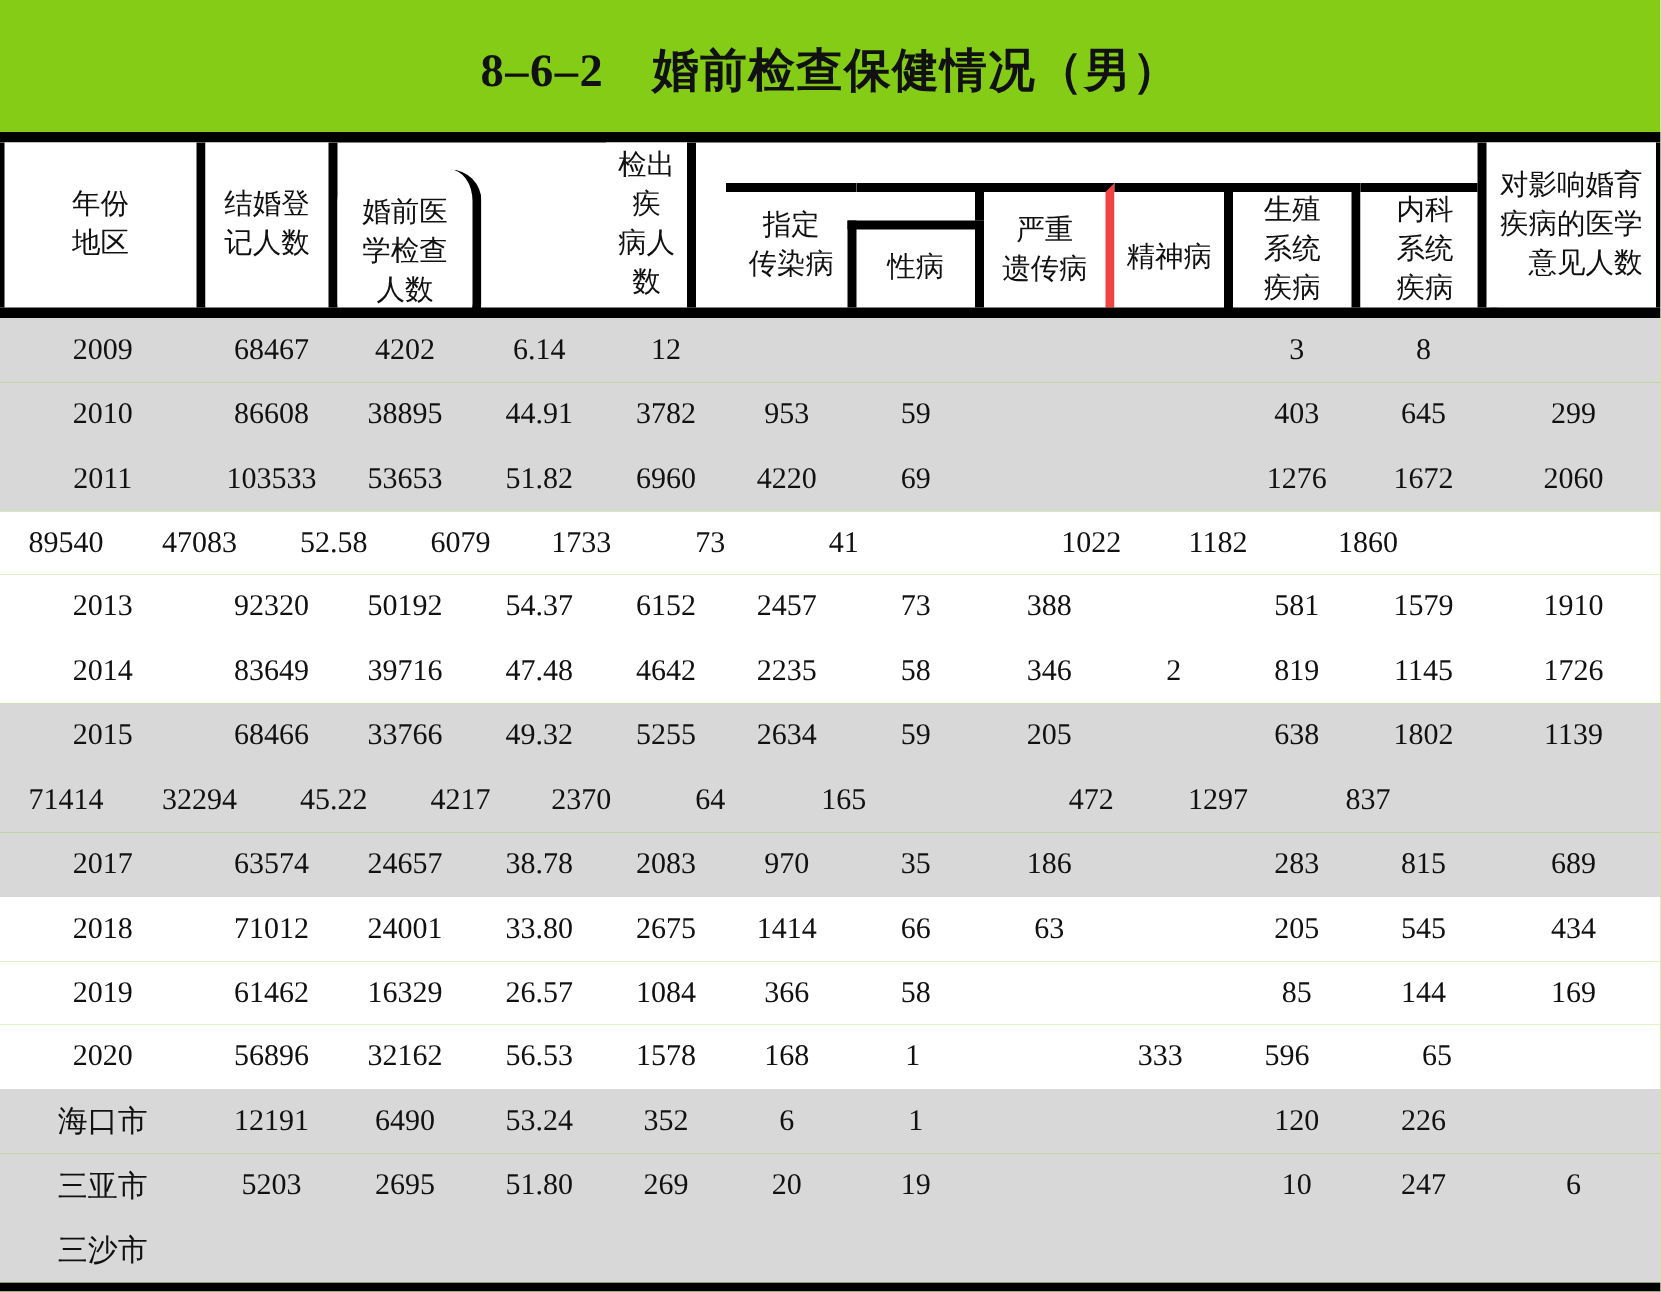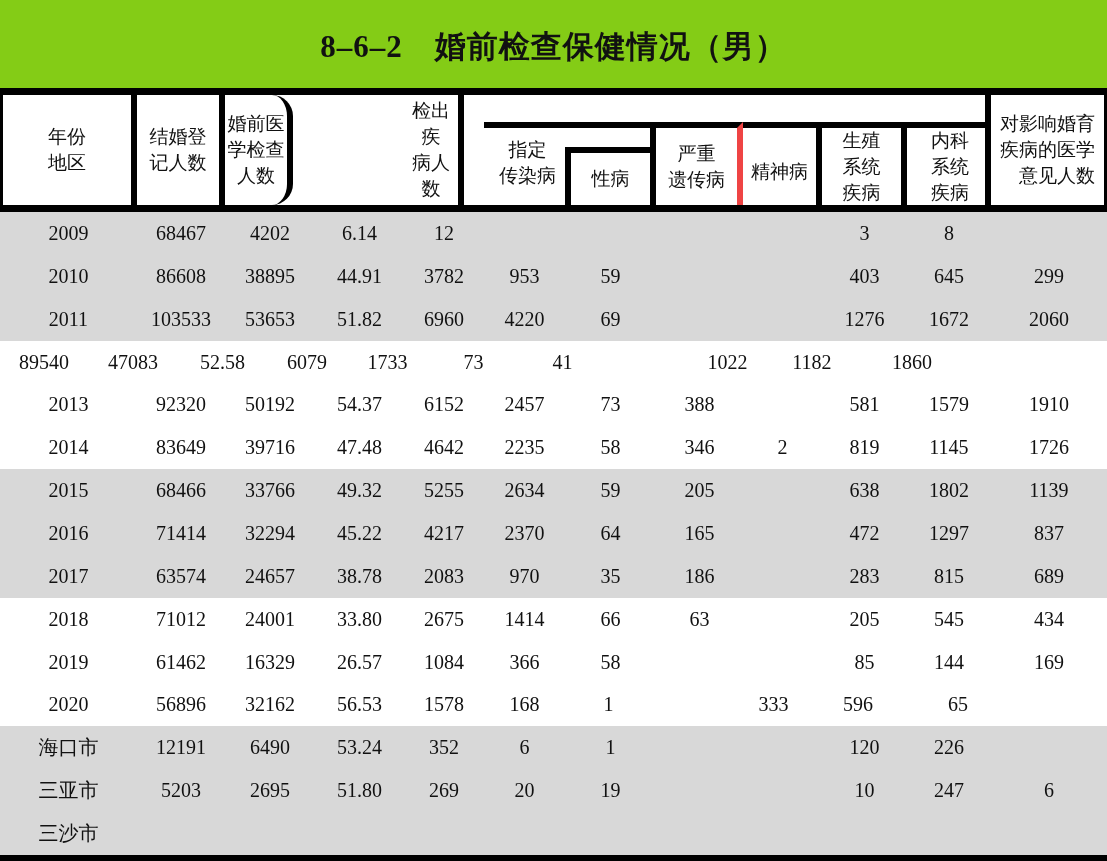--- a/index.html
+++ b/index.html
@@ -59,21 +59,21 @@
     display: flex;
     align-items: center;
     justify-content: center;
     text-align: center;
     font-size: 19px;
     line-height: 26px;
     white-space: pre-line;
   }
   .hc-region   { left: 0;   top: 7px;  width: 137px; height: 110px; border-left: 3px solid #000; border-right: 6px solid #000; }
   .hc-marr     { left: 137px; top: 7px; width: 88px; height: 110px; border-right: 6px solid #000; }
-  .hc-exam     { left: 225px; top: 7px; width: 68px; height: 110px; border-right: 6px solid #000; border-radius: 21px; }
+  .hc-exam     { left: 225px; top: 25px; width: 96px; height: 110px; border-right: 6px solid #000; border-radius: 21px; }
   .hc-rate     { left: 315px; top: 7px; width: 89px; height: 110px; border-right: 6px solid #000; }
   .hc-detect   { left: 404px; top: 7px; width: 60px; height: 110px; border-right: 6px solid #000; }
   .hc-infect   { left: 484px; top: 34px; width: 87px; height: 78px; border-top: 6px solid #000; font-family: Liberation Mono, monospace; }
   .hc-std-cap  { left: 571px; top: 34px; width: 85px; height: 25px; border-top: 6px solid #000; border-right: 6px solid #000; }
   .hc-std      { left: 565px; top: 59px; width: 91px; height: 58px; border-top: 6px solid #000; border-left: 6px solid #000; border-right: 6px solid #000; }
   .hc-genetic  { left: 656px; top: 34px; width: 87px; height: 83px; border-top: 6px solid #000; border-right: 6px solid #ef4444; }
   .hc-mental   { left: 743px; top: 34px; width: 79px; height: 94px; border-top: 6px solid #000; border-right: 6px solid #000; }
   .hc-repro    { left: 822px; top: 34px; width: 85px; height: 83px; border-top: 6px solid #000; border-right: 6px solid #000; }
   .hc-internal { left: 907px; top: 34px; width: 92px; height: 83px; border-top: 6px solid #000; border-right: 6px solid #701a75; }
   .hc-opinion  { left: 985px; top: 7px; width: 122px; height: 110px; border-left: 6px solid #000; border-right: 3px solid #000; text-align: right; }
@@ -248,21 +248,20 @@
           <div class="cell c4">5255</div>
           <div class="cell c5">2634</div>
           <div class="cell c6">59</div>
           <div class="cell c7">205</div>
           <div class="cell c8"></div>
           <div class="cell c9">638</div>
           <div class="cell c10">1802</div>
           <div class="cell c11">1139</div>
         </div>
         <div class="row gray">
-          <div class="cell c0">2016</div>
           <div class="cell c1">71414</div>
           <div class="cell c2">32294</div>
           <div class="cell c3">45.22</div>
           <div class="cell c4">4217</div>
           <div class="cell c5">2370</div>
           <div class="cell c6">64</div>
           <div class="cell c7">165</div>
           <div class="cell c8"></div>
           <div class="cell c9">472</div>
           <div class="cell c10">1297</div>

